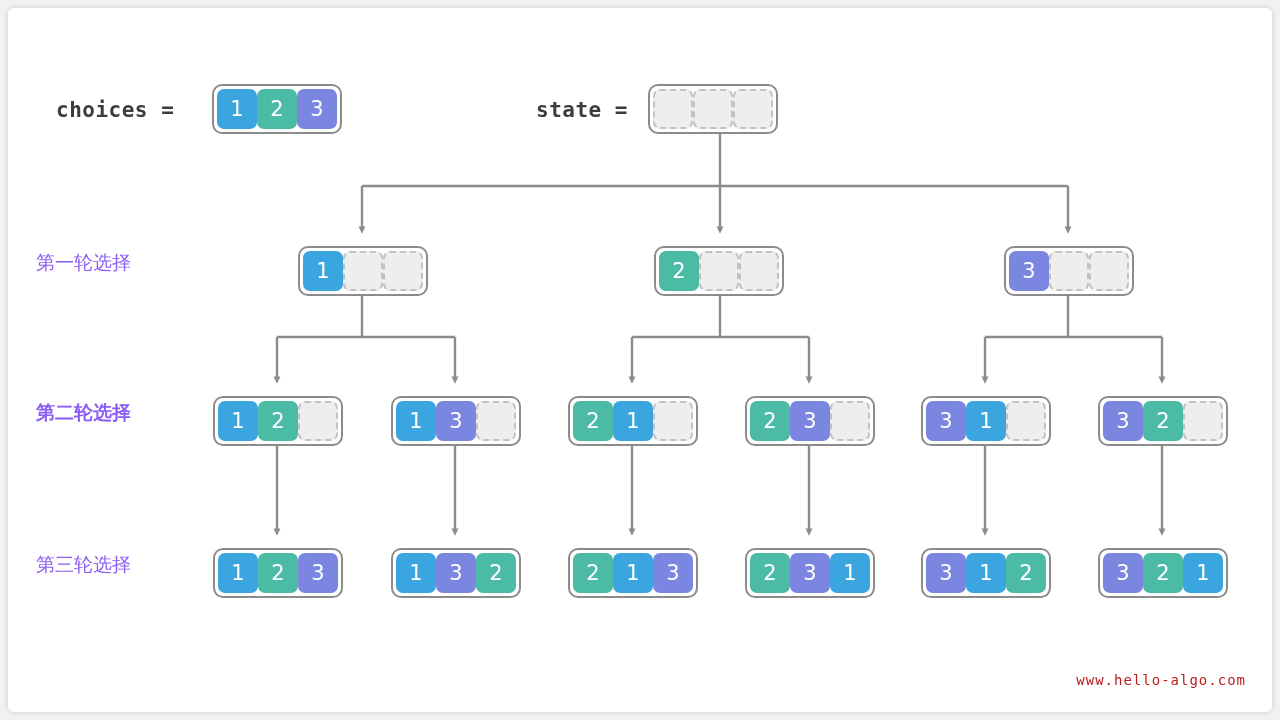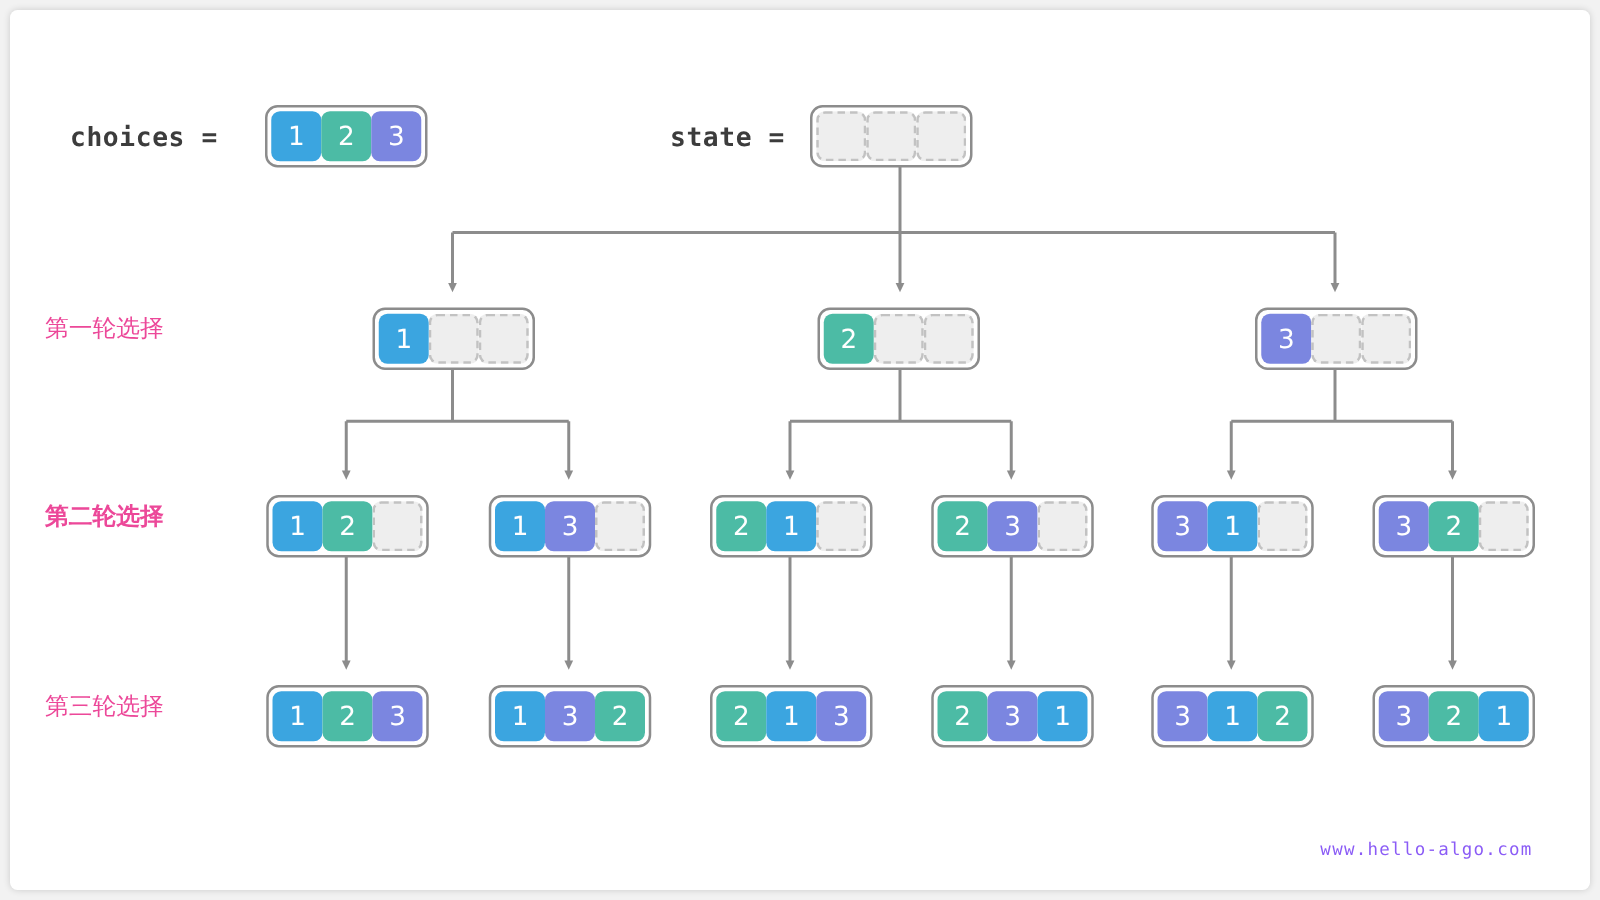--- a/index.html
+++ b/index.html
@@ -39,21 +39,21 @@
     color: #3c3c3c;
     white-space: nowrap;
     letter-spacing: 0.5px;
   }
 
   
   .row-label {
     position: absolute;
     font-family: "Liberation Sans", sans-serif;
     font-size: 19px;
-    color: #ec4899;
+    color: #8b5cf6;
     white-space: nowrap;
   }
 
   
   .node {
     position: absolute;
     display: flex;
     flex-direction: row;
     align-items: center;
     box-sizing: border-box;
@@ -89,25 +89,25 @@
     left: 0;
     top: 0;
     width: 1264px;
     height: 704px;
     pointer-events: none;
   }
 
   
   #watermark {
     position: absolute;
-    right: 46px;
+    right: 26px;
     bottom: 24px;
     font-family: "DejaVu Sans Mono", monospace;
     font-size: 14px;
-    color: #8b5cf6;
+    color: #b91c1c;
     letter-spacing: 1px;
   }
 </style>
 </head>
 <body>
 
 <div id="canvas">
   <div id="frame">
     <div id="stage">
 

